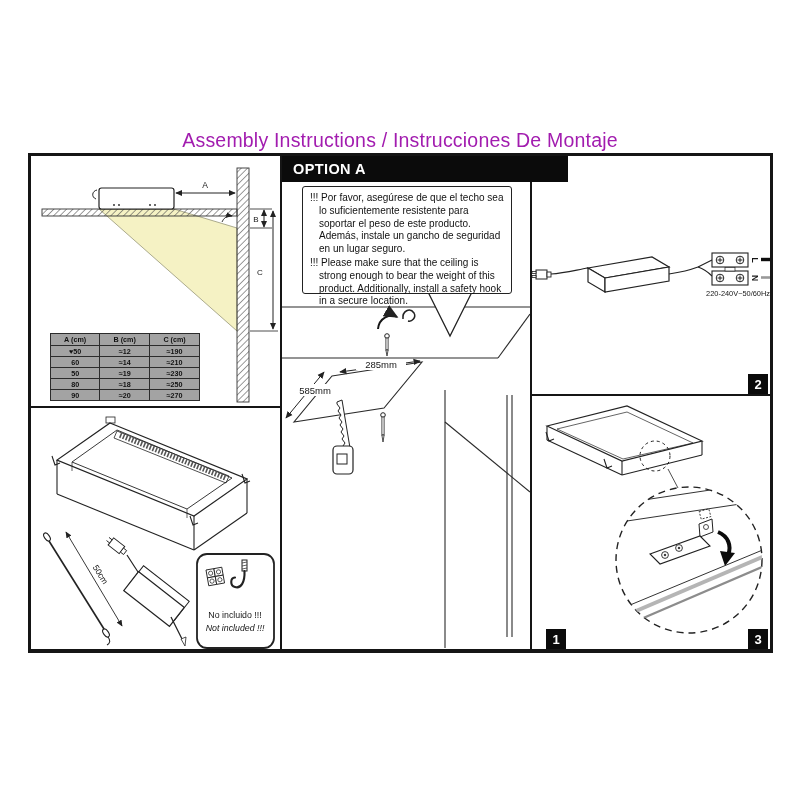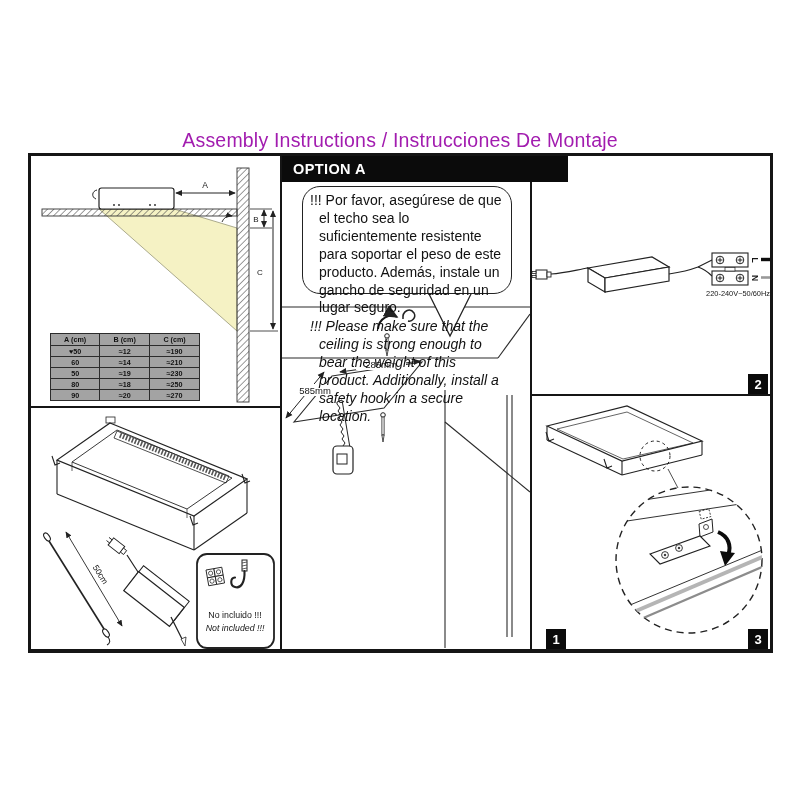--- a/index.html
+++ b/index.html
@@ -9,24 +9,24 @@
          font-size:19.5px;letter-spacing:.2px;color:#a21caf;}
   .bline{position:absolute;background:#151515;}
   .panel{position:absolute;}
   .badge{position:absolute;width:20px;height:20px;background:#0b0b0b;color:#fff;
          font-weight:bold;font-size:13px;display:flex;align-items:center;justify-content:center;}
   
   .optbar{position:absolute;left:0;top:0;width:100%;height:26px;background:#0b0b0b;
           color:#fff;font-weight:bold;font-size:14.5px;line-height:26px;padding-left:11px;
           box-sizing:border-box;letter-spacing:.4px;z-index:3;}
   .note-bubble{position:absolute;left:20px;top:30px;width:210px;height:108px;
-          background:#fff;border:1.6px solid #222;border-radius:18px;z-index:2;
-          padding:5px 6px 4px 7px;box-sizing:border-box;font-size:14px;line-height:1.28;}
+          background:#fff;border:1.6px solid #222;border-radius:3px;z-index:2;
+          padding:5px 6px 4px 7px;box-sizing:border-box;font-size:10px;line-height:1.28;}
   .note-bubble p{margin:0 0 1px 0;text-indent:-9px;padding-left:9px;}
-  .note-en{font-style:italic;}
+  .note-en{}
   svg{position:absolute;left:0;top:0;z-index:1;}
   svg text{font-family:"Liberation Sans",sans-serif;fill:#161616;}
   
   .size-table{position:absolute;left:20px;top:177px;border-collapse:collapse;
           width:150px;background:#a3a3a3;}
   .size-table th,.size-table td{border:1px solid #2c2c2c;text-align:center;
           font-size:7.2px;padding:0;height:10px;font-weight:bold;}
   .size-table th{font-weight:bold;height:11px;}
 </style>
 </head>

